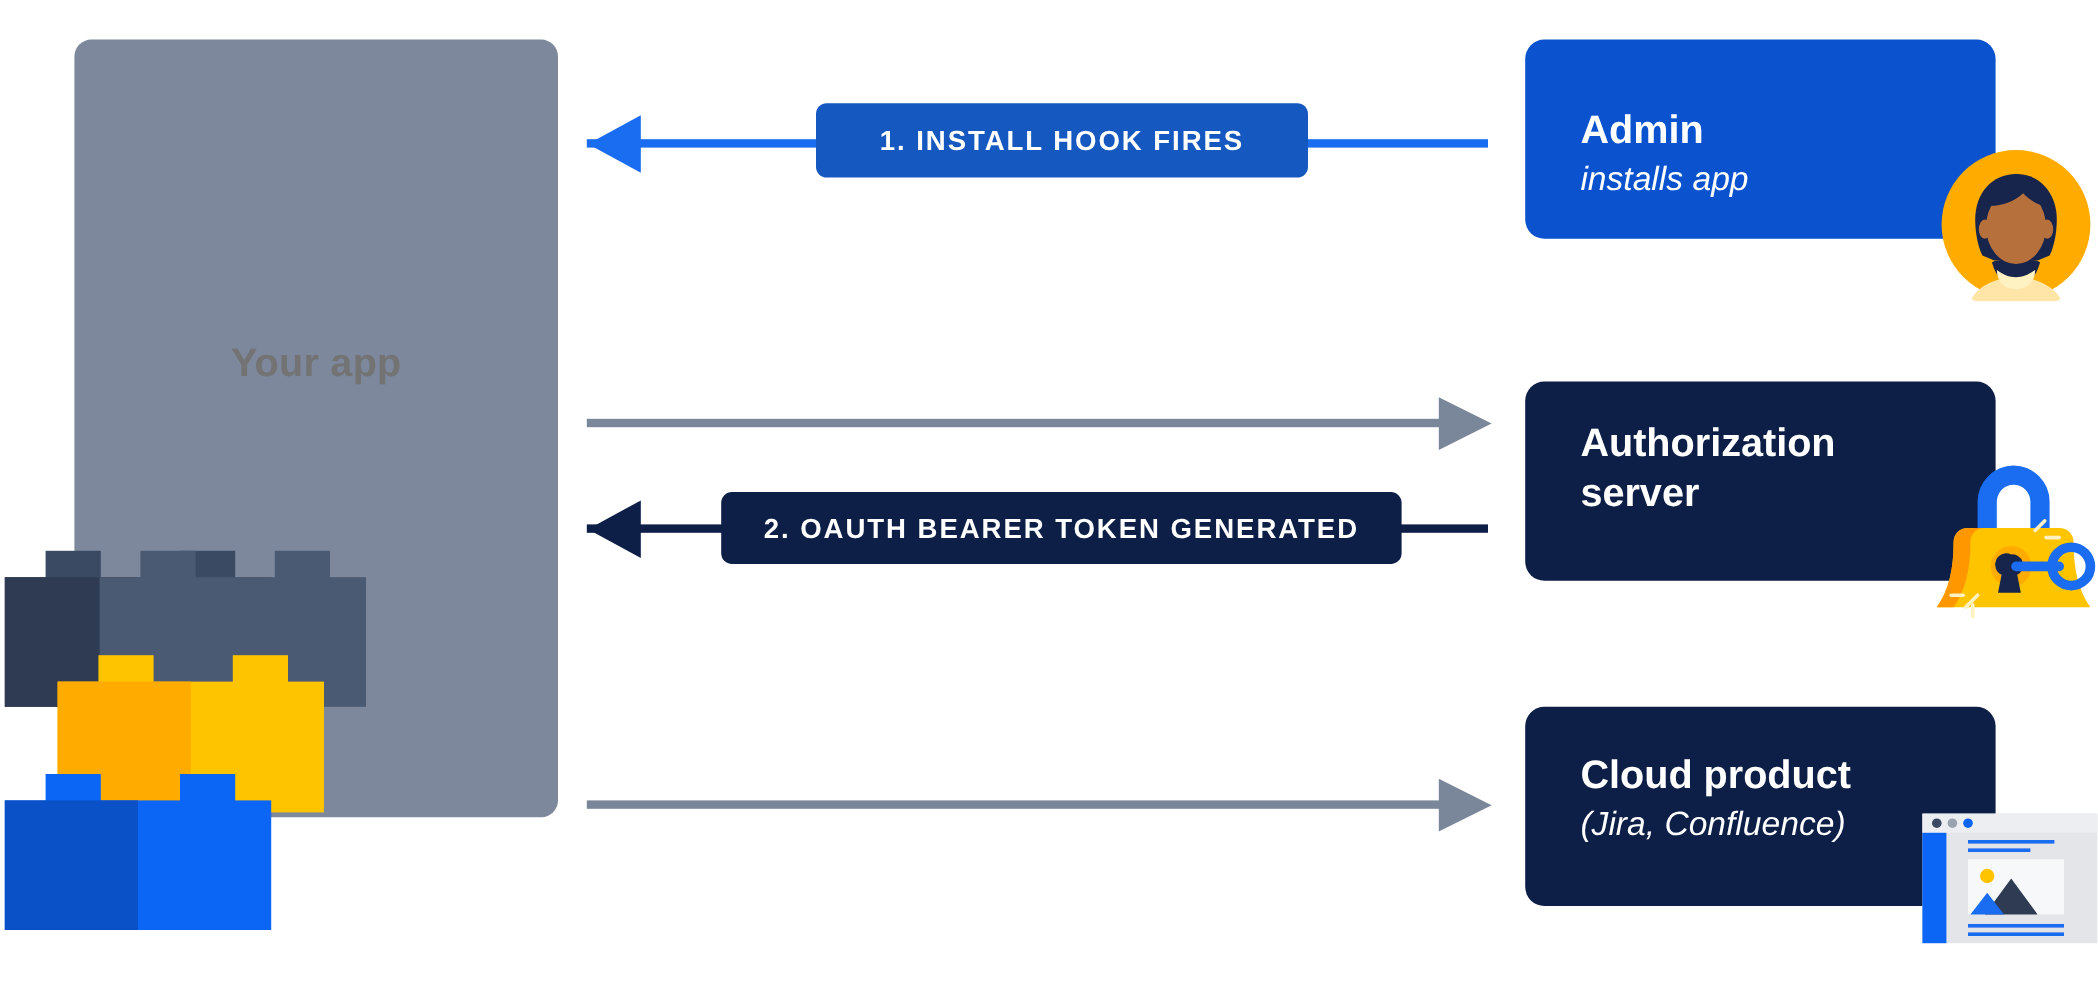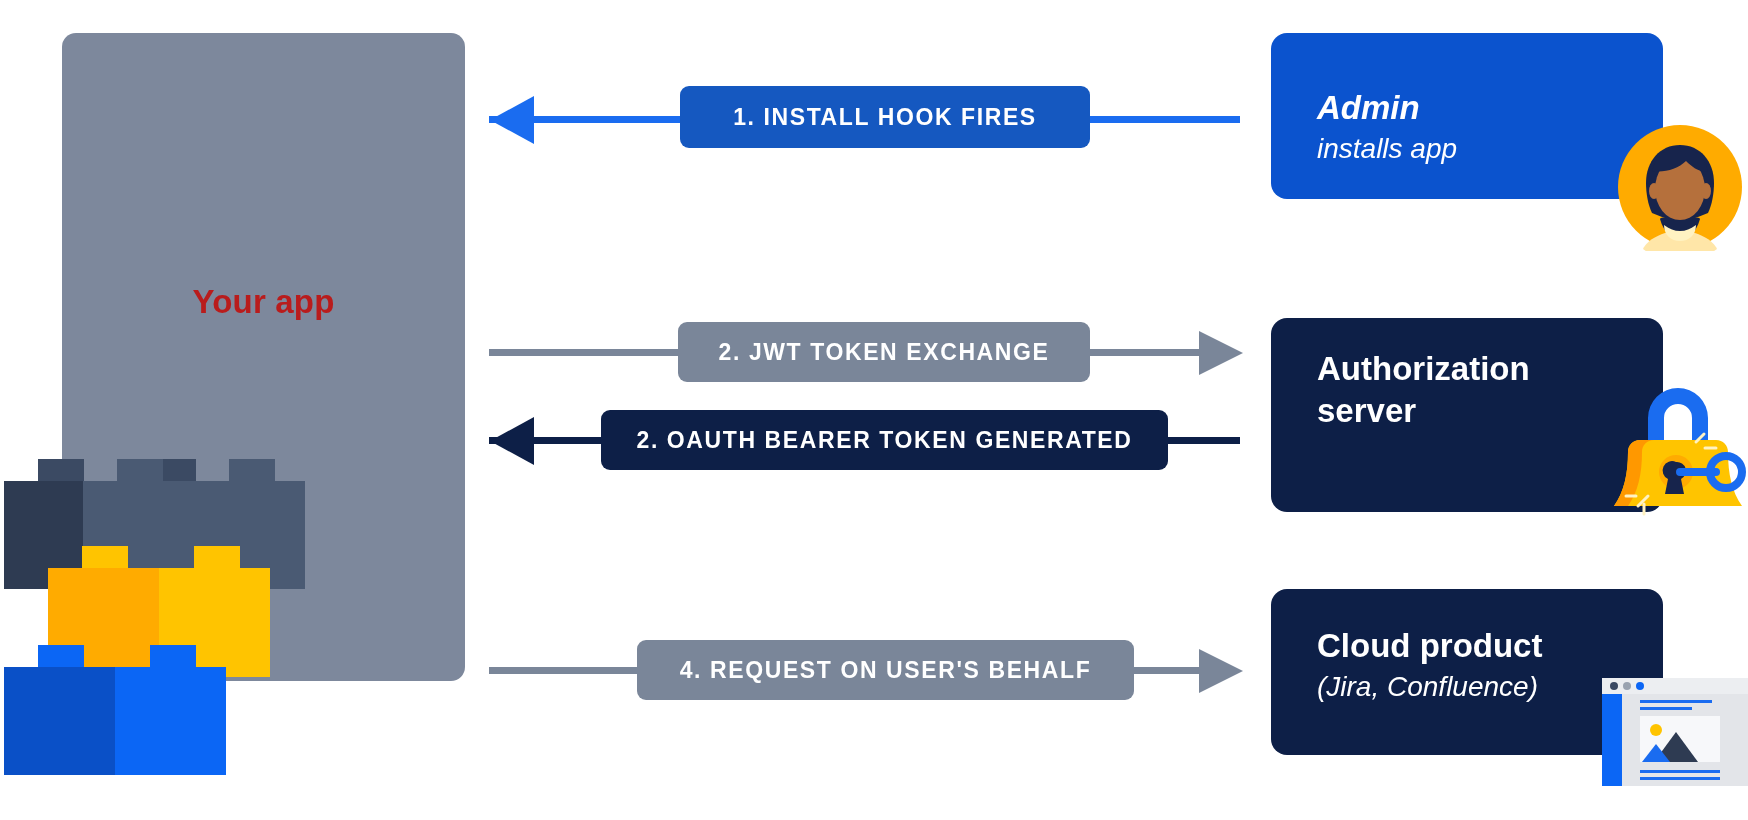--- a/index.html
+++ b/index.html
@@ -3,21 +3,21 @@
 <meta charset="utf-8">
 <style>
   html,body{margin:0;padding:0;background:#ffffff;}
   body{width:1748px;height:820px;font-family:"Liberation Sans",sans-serif;overflow:hidden;}
   #stage{position:relative;width:1748px;height:820px;background:#fff;}
 
   
   .app-panel{position:absolute;left:62px;top:33px;width:403px;height:648px;
     background:#7d889c;border-radius:14px;}
   .app-label{position:absolute;left:62px;top:283px;width:403px;text-align:center;
-    color:#b91c1c;font-size:33px;font-weight:700;letter-spacing:.2px;}
+    color:#737373;font-size:33px;font-weight:700;letter-spacing:.2px;}
 
   
   .brick{position:absolute;}
   .brick .body{position:absolute;left:0;top:22px;width:100%;height:calc(100% - 22px);}
   .brick .shade{position:absolute;left:0;top:22px;width:50%;height:calc(100% - 22px);}
   .brick .stud{position:absolute;top:0;width:46px;height:24px;}
   .brick .stud.s1{left:34px;}
   .brick .stud.s2{left:146px;}
 
   
@@ -81,56 +81,50 @@
   </div>
 
   <div class="line" style="left:489px;top:116px;width:751px;background:#1a6cf0;"></div>
   <div class="head left" style="left:490px;top:96px;border-right:44px solid #1a6cf0;"></div>
   <div class="pill" style="left:680px;top:86px;width:410px;height:62px;background:#1558c0;">
     <span>1. INSTALL HOOK FIRES</span>
   </div>
 
   <div class="line" style="left:489px;top:349px;width:720px;background:#7a8699;"></div>
   <div class="head right" style="left:1199px;top:331px;border-left:44px solid #7a8699;"></div>
-  <div class="pill" style="left:678px;top:322px;width:412px;height:60px;background:#7a8699;">
-    <span>2. JWT TOKEN EXCHANGE</span>
-  </div>
 
   <div class="line" style="left:489px;top:437px;width:751px;background:#0d1f47;"></div>
   <div class="head left" style="left:490px;top:417px;border-right:44px solid #0d1f47;"></div>
   <div class="pill" style="left:601px;top:410px;width:567px;height:60px;background:#0d1f47;">
     <span>2. OAUTH BEARER TOKEN GENERATED</span>
   </div>
 
   <div class="line" style="left:489px;top:667px;width:720px;background:#7a8699;"></div>
   <div class="head right" style="left:1199px;top:649px;border-left:44px solid #7a8699;"></div>
-  <div class="pill" style="left:637px;top:640px;width:497px;height:60px;background:#7a8699;">
-    <span>4. REQUEST ON USER'S BEHALF</span>
-  </div>
 
   <div class="card" style="left:1271px;top:33px;width:392px;height:166px;background:#0b53ce;">
-    <div class="txt t1" style="top:56px;font-style:italic;">Admin</div>
+    <div class="txt t1" style="top:56px;">Admin</div>
     <div class="txt t2" style="top:100px;">installs app</div>
   </div>
 
   <div class="avatar">
     <svg viewBox="0 0 128 128" width="128" height="128">
       <circle cx="64" cy="64" r="62" fill="#ffab00"></circle>
       <path d="M64 108c-18 0-33 9-37 18a62 62 0 0 0 74 0c-4-9-19-18-37-18z" fill="#ffe6a8"></path>
       <path d="M30 60c0-22 14-38 34-38s34 16 34 38c0 10-2 22-6 30l-10 4H46l-10-4c-4-8-6-20-6-30z" fill="#17244c"></path>
       <path d="M44 96c4 14 12 20 20 20s16-6 20-20c0-4-40-4-40 0z" fill="#17244c"></path>
       <ellipse cx="64" cy="66" rx="25" ry="31" fill="#b5703c"></ellipse>
       <path d="M36 48c4-16 15-24 28-24s24 8 28 24c-8 2-16-4-22-10-8 8-22 12-34 10z" fill="#17244c"></path>
       <ellipse cx="38" cy="68" rx="5" ry="8" fill="#b5703c"></ellipse>
       <ellipse cx="90" cy="68" rx="5" ry="8" fill="#b5703c"></ellipse>
       <path d="M48 102c0 10 7 16 16 16s16-6 16-16c-6 4-10 6-16 6s-10-2-16-6z" fill="#fff2c2"></path>
     </svg>
   </div>
 
-  <div class="card" style="left:1271px;top:318px;width:392px;height:194px;background:#0d1f47;">
+  <div class="card" style="left:1271px;top:318px;width:392px;height:166px;background:#0d1f47;">
     <div class="txt t1" style="top:32px;">Authorization</div>
     <div class="txt t1" style="top:74px;">server</div>
   </div>
 
   <div class="padlock">
     <svg viewBox="0 0 140 152" width="140" height="152">
       <path d="M40 74V50a30 30 0 0 1 60 0v24h-16V50a14 14 0 0 0-28 0v24z" fill="#1a6cf0"></path>
       <path d="M20 84c0-7 5-12 12-12h76c7 0 12 5 12 12 0 22 4 40 14 54H6c10-14 14-32 14-54z" fill="#ffc400"></path>
       <path d="M20 84c0-7 5-12 12-12h14c-7 0-12 5-12 12 0 22-4 40-14 54H6c10-14 14-32 14-54z" fill="#ff9800"></path>
       <circle cx="68" cy="104" r="17" fill="#ffab00"></circle>

